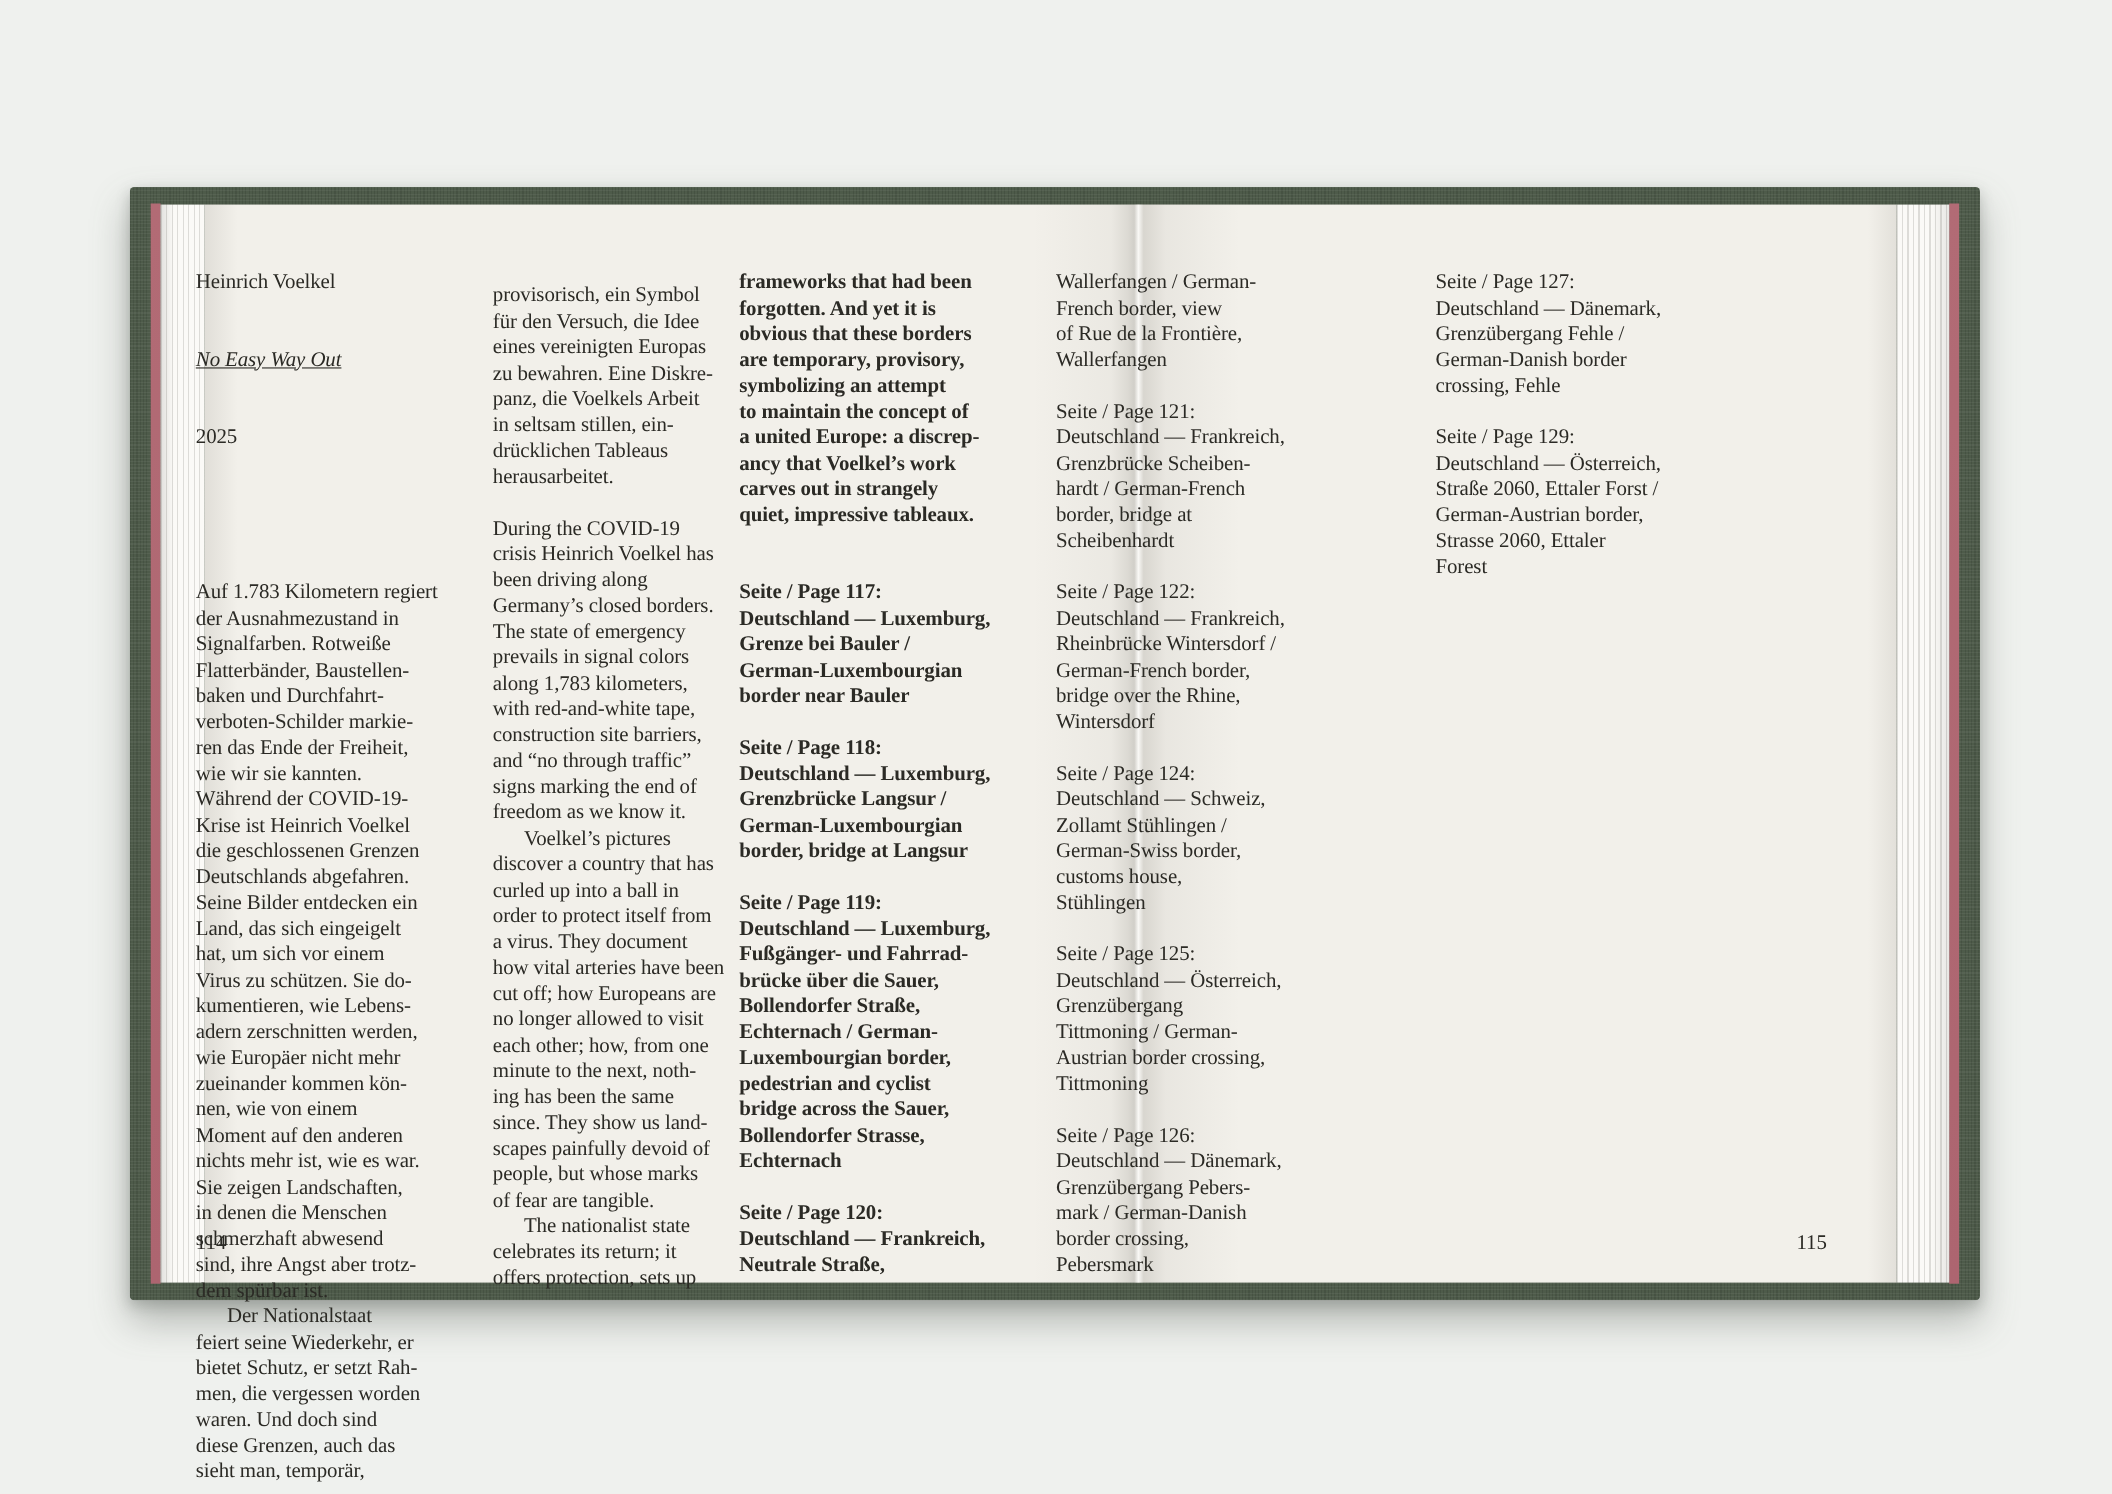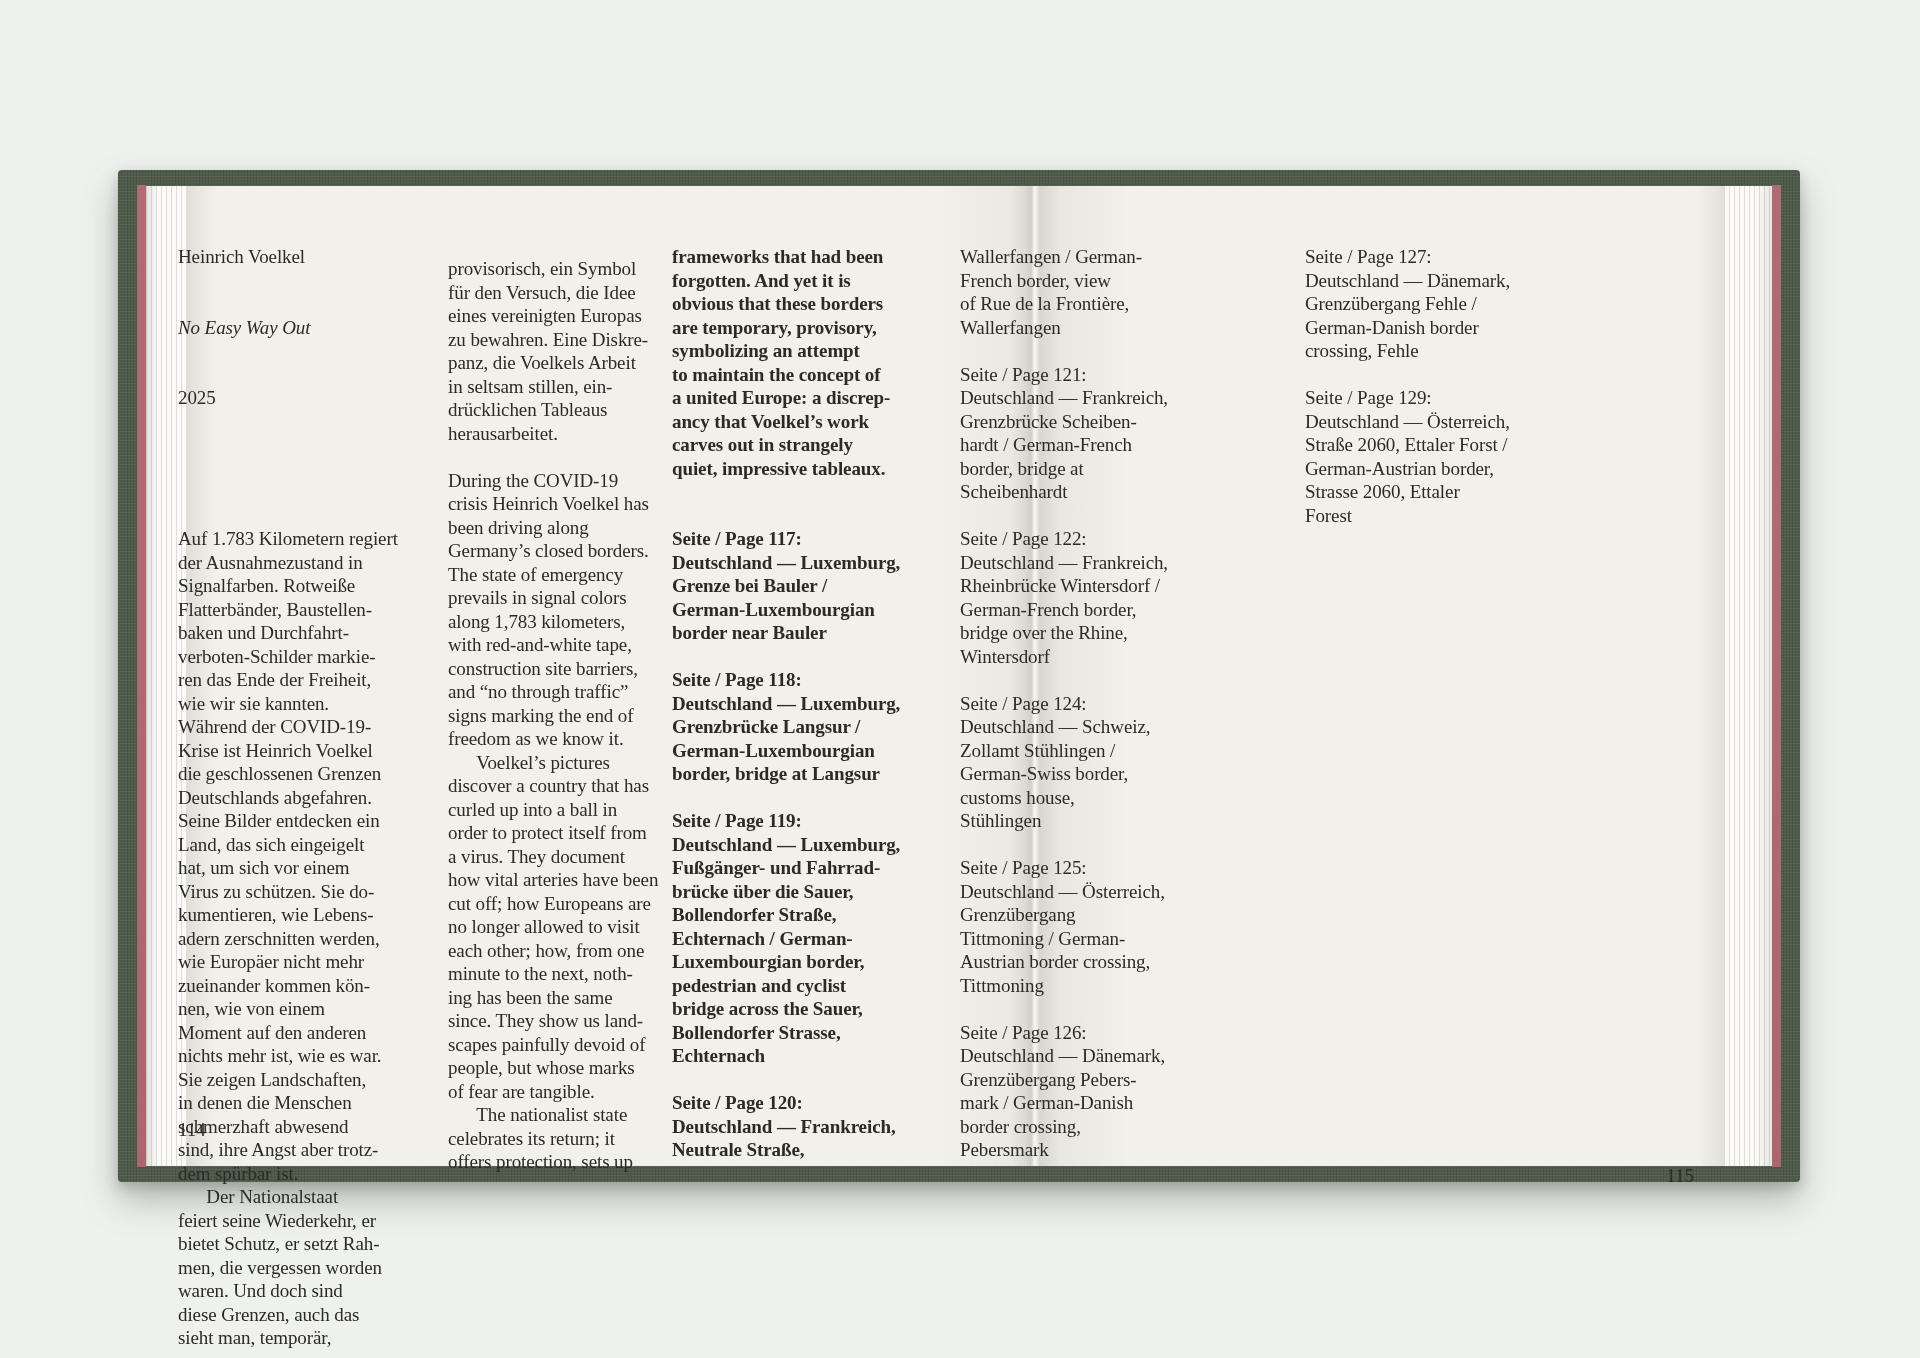--- a/index.html
+++ b/index.html
@@ -71,21 +71,21 @@
   
   .col {
     position: absolute;
     font-size: 19px;
     line-height: 23.5px;
     letter-spacing: -0.1px;
     color: #2b2a25;
     white-space: pre;
     z-index: 5;
   }
-  .col .italic { font-style: italic; }
+  .col .italic { font-style: italic; text-decoration: underline; }
   .pageno {
     position: absolute;
     font-size: 19px; line-height: 23.5px;
     color: #2b2a25; z-index: 5;
   }
   .pageno.right { text-align: right; }
 </style>
 </head>
 <body>
 
@@ -281,15 +281,15 @@
 crossing, Fehle
 
 Seite / Page 129:
 Deutschland — Österreich,
 Straße 2060, Ettaler Forst /
 German-Austrian border,
 Strasse 2060, Ettaler
 Forest</div>
   </div>
 
-  <div class="pageno right" style="left:1600px; top:1164px; width:94px;">115</div>
+  <div class="pageno right" style="left:1600px; top:1118px; width:94px;text-align:center;">115</div>
 
 </div>
 
 </body></html>

